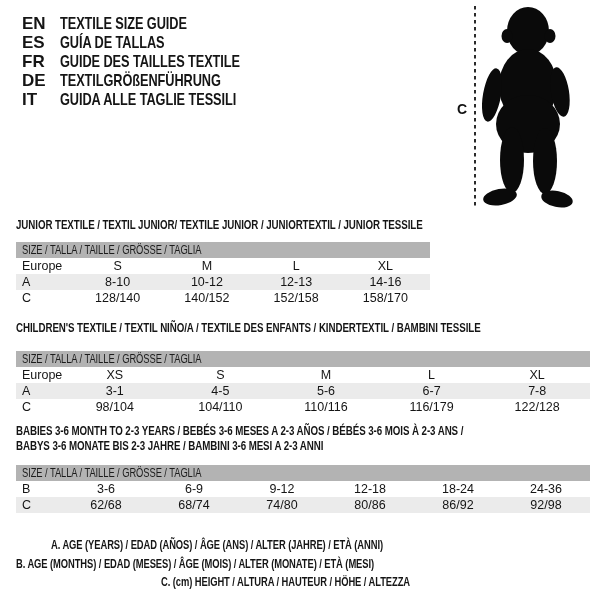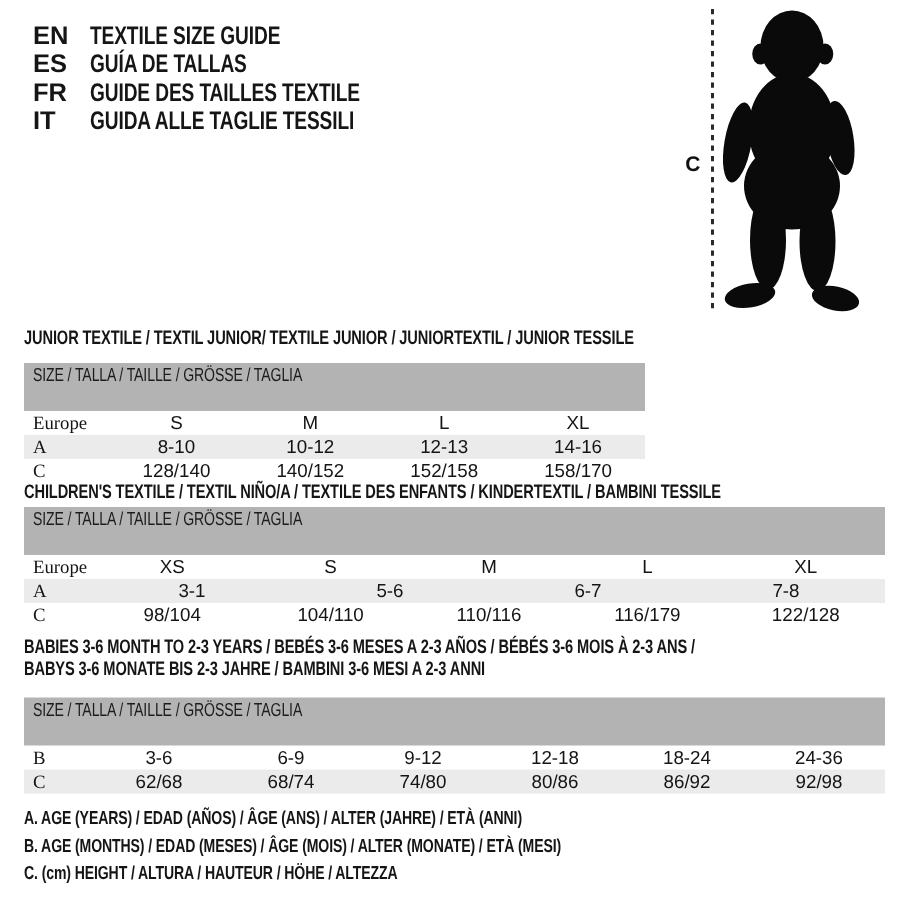--- a/index.html
+++ b/index.html
@@ -19,52 +19,56 @@
   
   .figure{position:absolute;left:425px;top:0;}
 
   
   .tbl{position:absolute;left:16px;}
   .tbl-1{top:217px;width:414px;}
   .tbl-2{top:320px;width:574px;}
   .tbl-3{top:423px;width:574px;}
   .ttl{margin:0;font-size:13px;font-weight:bold;line-height:15px;}
   .tbl-1 .ttl{margin-bottom:10px;}
-  .tbl-2 .ttl{margin-bottom:3px;}
+  .tbl-2 .ttl{margin-bottom:16px;}
   .tbl-3 .ttl{margin-bottom:12px;}
-  .bar{height:32px;line-height:16px;background:#b3b3b3;padding-left:6px;font-size:12.5px;color:#1c1c1c;}
+  .bar{height:16px;line-height:16px;background:#b3b3b3;padding-left:6px;font-size:12.5px;color:#1c1c1c;}
   .rows{display:block;}
   .row{display:flex;height:16px;line-height:16px;font-size:12.5px;}
   .row:nth-child(even){background:#ebebeb;}
-  .row .lab{padding-left:6px;box-sizing:border-box;font-family:Liberation Serif, serif;}
+  .row .lab{padding-left:6px;box-sizing:border-box;}
   .tbl-1 .lab{width:57px;flex:0 0 57px;}
   .tbl-2 .lab,.tbl-3 .lab{width:46px;flex:0 0 46px;}
   .row .cell{flex:1;text-align:center;}
 
   
-  .notes{position:absolute;left:16px;top:536px;}
+  .notes{position:absolute;left:16px;top:536px;text-align:right;}
   .note{height:18.5px;line-height:18.5px;font-size:12.5px;font-weight:bold;}
 </style>
 </head>
 <body>
 
 <div class="page">
 
   <ul class="langs">
     <li>
       <span class="code">EN</span>
       <span class="cx">TEXTILE SIZE GUIDE</span>
     </li>
     <li>
       <span class="code">ES</span>
       <span class="cx">GUÍA DE TALLAS</span>
     </li>
     <li>
       <span class="code">FR</span>
       <span class="cx">GUIDE DES TAILLES TEXTILE</span>
+    </li>
+    <li>
+      <span class="code">DE</span>
+      <span class="cx">TEXTILGRÖßENFÜHRUNG</span>
     </li>
     <li>
       <span class="code">IT</span>
       <span class="cx">GUIDA ALLE TAGLIE TESSILI</span>
     </li>
   </ul>
 
   <svg class="figure" width="170" height="215" viewBox="0 0 170 215">
     <line x1="50" y1="6" x2="50" y2="208" stroke="#2a2a2a" stroke-width="2" stroke-dasharray="3.5 3.5"></line>
     <text x="42" y="114" text-anchor="end" font-size="14" font-weight="bold" fill="#111">C</text>
@@ -119,20 +123,21 @@
           <span class="lab">Europe</span>
           <span class="cell">XS</span>
           <span class="cell">S</span>
           <span class="cell">M</span>
           <span class="cell">L</span>
           <span class="cell">XL</span>
         </div>
         <div class="row">
           <span class="lab">A</span>
           <span class="cell">3-1</span>
+          <span class="cell">4-5</span>
           <span class="cell">5-6</span>
           <span class="cell">6-7</span>
           <span class="cell">7-8</span>
         </div>
         <div class="row">
           <span class="lab">C</span>
           <span class="cell">98/104</span>
           <span class="cell">104/110</span>
           <span class="cell">110/116</span>
           <span class="cell">116/179</span>

